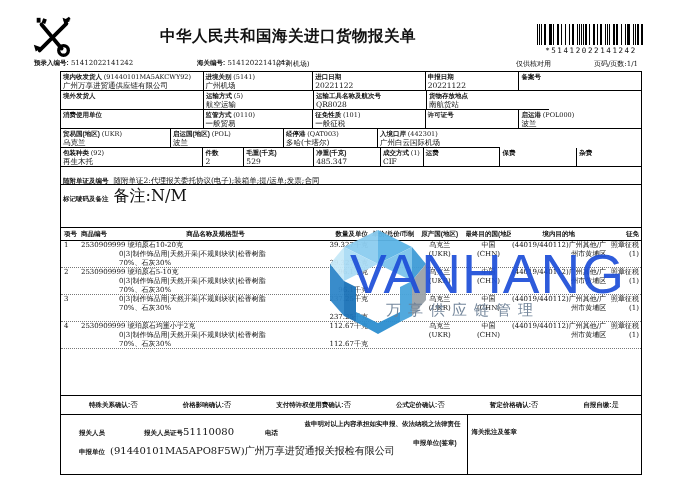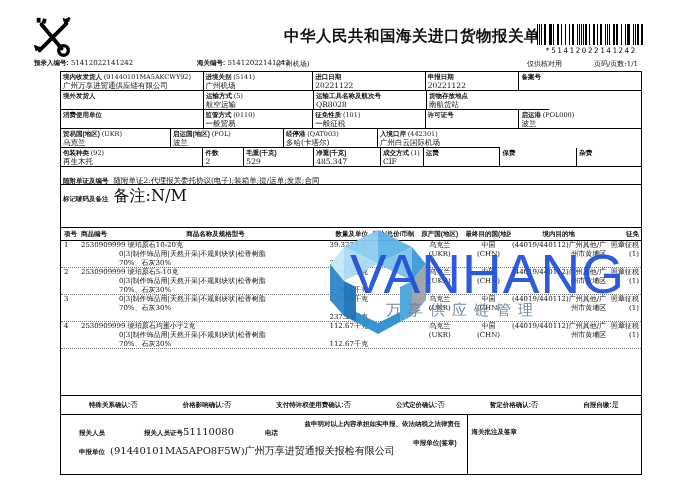--- a/index.html
+++ b/index.html
@@ -2,35 +2,35 @@
 <html><head>
 <meta charset="utf-8">
 <style>
   *{box-sizing:border-box;margin:0;padding:0}
   html,body{background:#e8e8e8}
   body{width:700px;height:494px;font-family:"DejaVu Serif",serif;color:#111}
   .page{position:relative;width:700px;height:494px;background:#fff;overflow:hidden;margin:0 auto}
 
   
   .emblem{position:absolute;left:30px;top:14px;width:46px;height:46px}
-  .title{position:absolute;left:160px;top:26px;width:380px;text-align:right;
+  .title{position:absolute;left:160px;top:26px;width:380px;text-align:left;
          font-size:15.5px;font-weight:bold;letter-spacing:.5px;white-space:nowrap}
   .barcode{position:absolute;left:537px;top:24px;width:108px;height:21px;background-color:#fff;
      background-image:
        repeating-linear-gradient(90deg,#000 0 1.5px,rgba(0,0,0,0) 1.5px 4px),
        repeating-linear-gradient(90deg,#000 0 1px,rgba(0,0,0,0) 1px 7px),
        repeating-linear-gradient(90deg,rgba(0,0,0,0) 0 2px,#000 2px 3px,rgba(0,0,0,0) 3px 11px)}
   .barcode-text{position:absolute;left:533px;top:46px;width:116px;text-align:center;
      font-family:"DejaVu Sans Mono",monospace;font-size:7.5px;letter-spacing:1.6px;white-space:nowrap}
   .hline2{position:absolute;top:59px;left:0;width:700px;height:10px;font-size:7px}
   .hline2 .lbl{display:inline}
   .pre-entry{position:absolute;left:34px}
   .customs-no{position:absolute;left:197px}
   .port-note{position:absolute;left:276px}
-  .check-note{position:absolute;left:527px}
+  .check-note{position:absolute;left:516px}
   .page-note{position:absolute;left:594px}
   .lbl{font-family:"Liberation Sans",sans-serif;font-weight:bold;font-size:6.5px}
   .code{font-weight:normal;font-family:"DejaVu Serif",serif;font-size:6.5px}
 
   
   .form{position:absolute;left:60px;top:71px;width:582px;height:404px;border:1.5px solid #000;background:transparent}
   .row{display:flex;width:100%}
   .c{border-right:1px solid #000;border-bottom:1px solid #000;padding:1px 2px;overflow:hidden}
   .c:last-child{border-right:none}
   .c .lbl{display:block;line-height:8px;white-space:nowrap}

